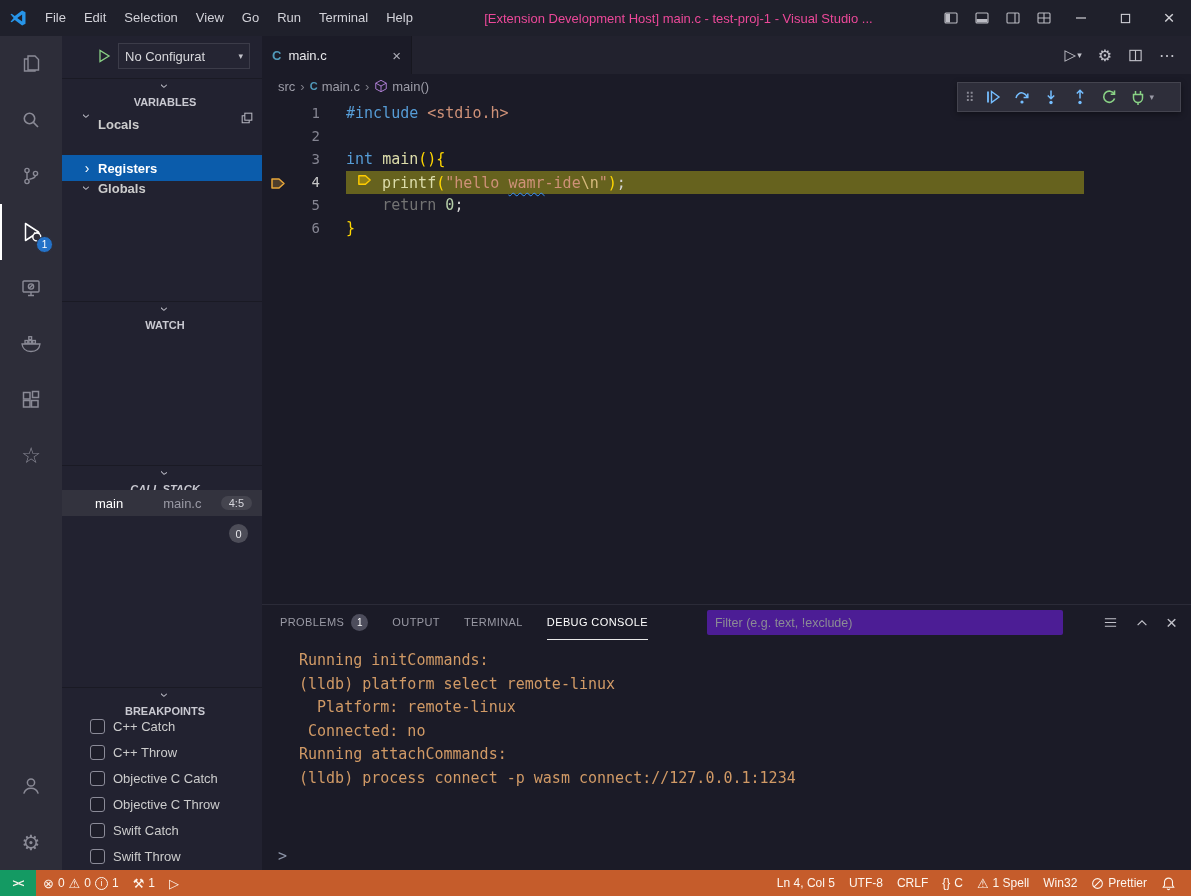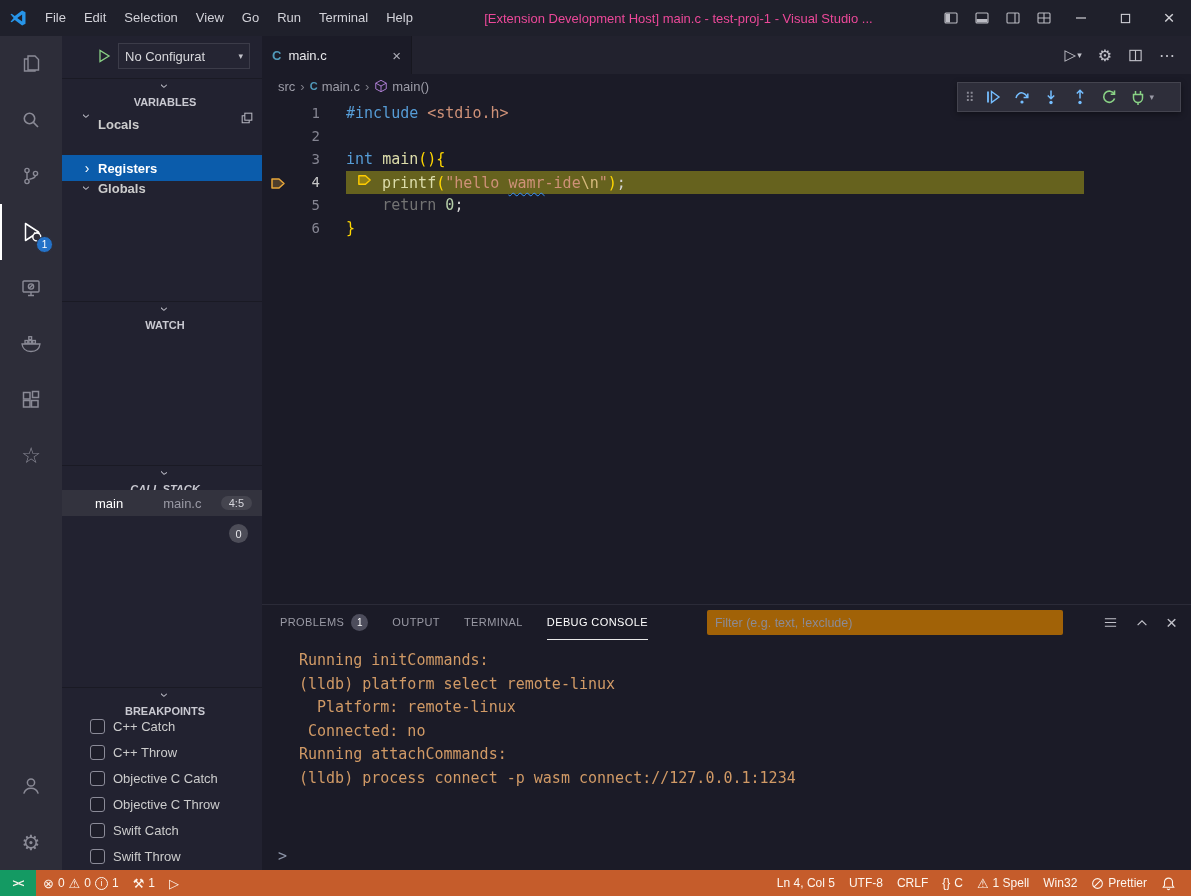--- a/index.html
+++ b/index.html
@@ -82,21 +82,21 @@
   .dt-grip{color:#8a8a95;font-size:13px;padding:0 3px;cursor:grab;}
   .dt-btn{width:27px;height:26px;display:flex;align-items:center;justify-content:center;cursor:pointer;}
   .dt-chev{font-size:9px;color:#9a9aa5;margin-left:-4px;}
 
   
   .panel{position:absolute;left:0;right:0;bottom:0;height:266px;background:#1b1b27;border-top:1px solid #2b2b38;}
   .panel-tabs{height:35px;display:flex;align-items:center;padding:0 14px 0 18px;gap:24px;}
   .ptab{font-size:11px;letter-spacing:.4px;color:#9a9aa5;height:34px;display:flex;align-items:center;gap:7px;border-bottom:1px solid transparent;cursor:pointer;white-space:nowrap;}
   .ptab.active{color:#fff;border-bottom-color:#e7e7e7;}
   .pt-badge{background:#4d4d5c;color:#fff;border-radius:50%;width:17px;height:17px;font-size:10px;display:flex;align-items:center;justify-content:center;letter-spacing:0;}
-  .filter-input{margin-left:auto;width:356px;height:25px;background:#a16207;border:none;border-radius:2px;color:#ddd;font-size:12.5px;padding:0 8px;outline:none;font-family:"Liberation Sans",sans-serif;}
+  .filter-input{margin-left:auto;width:356px;height:25px;background:#4c1d95;border:none;border-radius:2px;color:#ddd;font-size:12.5px;padding:0 8px;outline:none;font-family:"Liberation Sans",sans-serif;}
   .filter-input::placeholder{color:#8b8b95;}
   .panel-icons{display:flex;gap:17px;padding-left:16px;color:#c2c2ca;align-items:center;}
   .pi{cursor:pointer;display:flex;align-items:center;font-size:16px;}
   .console{padding:9px 0 0 37px;font-family:"DejaVu Sans Mono",monospace;font-size:15px;line-height:23.5px;color:#d19a66;}
   .console-line{white-space:pre;}
   .console-prompt{position:absolute;bottom:5px;left:16px;color:#8b93a6;font-size:15px;font-family:"DejaVu Sans Mono",monospace;}
 
   
   .statusbar{position:absolute;bottom:0;left:0;right:0;height:26px;background:#c55c2b;display:flex;align-items:center;color:#fdf6ef;font-size:12px;z-index:50;}
   .remote{width:36px;height:100%;background:#149a63;display:flex;align-items:center;justify-content:center;font-weight:700;font-size:11px;letter-spacing:-1px;cursor:pointer;}

